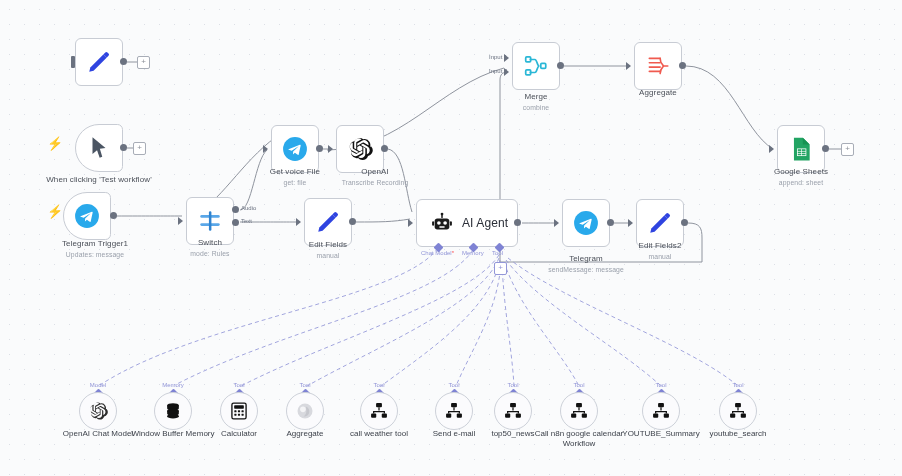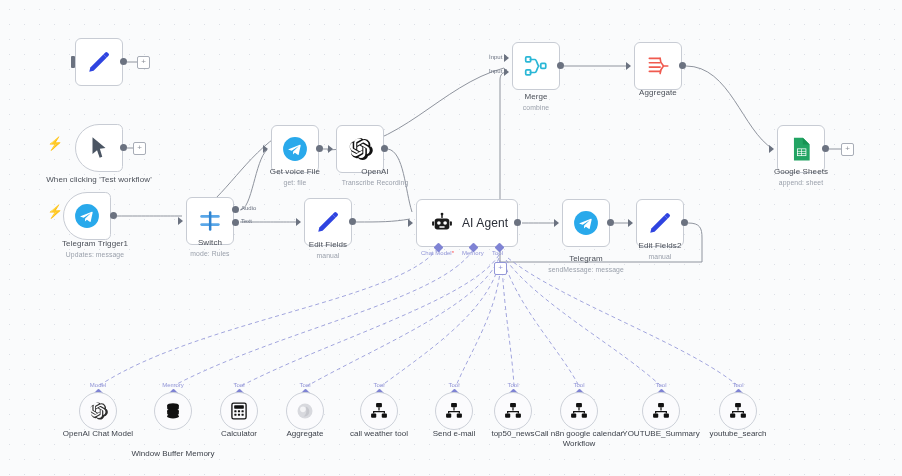--- a/index.html
+++ b/index.html
@@ -336,21 +336,21 @@
       <div class="diamond" style="left: 169.5px; top: 390px;"></div>
       <div class="tool" style="left: 154px; top: 392px;">
         <span class="ico"><svg viewBox="0 0 24 24" width="20" height="20">
             <ellipse cx="12" cy="5.4" rx="7" ry="2.8" fill="#111"></ellipse>
             <path d="M5 5.4v3.2c0 1.5 3.1 2.8 7 2.8s7-1.3 7-2.8V5.4" fill="#111"></path>
             <ellipse cx="12" cy="11.8" rx="7" ry="2.8" fill="#111"></ellipse>
             <path d="M5 11.8V15c0 1.5 3.1 2.8 7 2.8s7-1.3 7-2.8v-3.2" fill="#111"></path>
             <ellipse cx="12" cy="18.2" rx="7" ry="2.8" fill="#111"></ellipse>
           </svg></span>
       </div>
-      <div class="toolcap" style="left: 125px; top: 429px; width: 96px; margin-top: 20px;">Window Buffer Memory</div>
+      <div class="toolcap" style="left: 125px; top: 429px; width: 96px;">Window Buffer Memory</div>
       <div class="tooltype" style="left: 209px; top: 382px; width: 60px;">Tool</div>
       <div class="diamond" style="left: 235.5px; top: 390px;"></div>
       <div class="tool" style="left: 220px; top: 392px;">
         <span class="ico"><svg viewBox="0 0 24 24" width="20" height="20">
             <rect x="3.5" y="2.5" width="17" height="19" rx="2" fill="none" stroke="#111" stroke-width="1.6"></rect>
             <rect x="6.2" y="5.2" width="11.6" height="4" rx="0.8" fill="#111"></rect>
             <g fill="#111">
               <rect x="6.4" y="11.2" width="2.6" height="2.4" rx="0.5"></rect>
               <rect x="10.7" y="11.2" width="2.6" height="2.4" rx="0.5"></rect>
               <rect x="15" y="11.2" width="2.6" height="2.4" rx="0.5"></rect>

